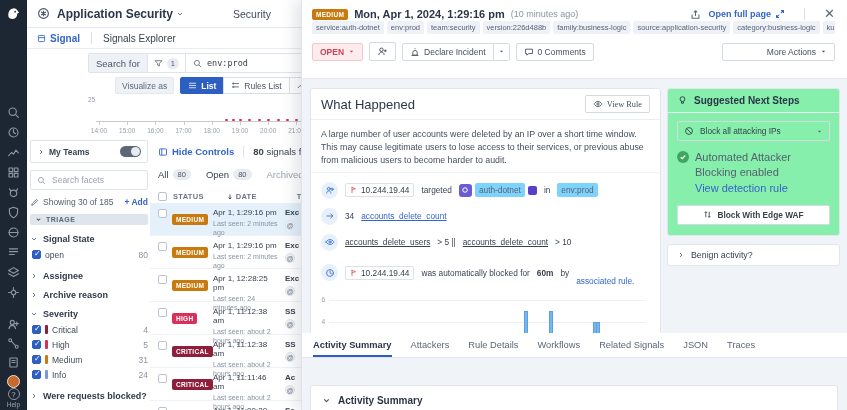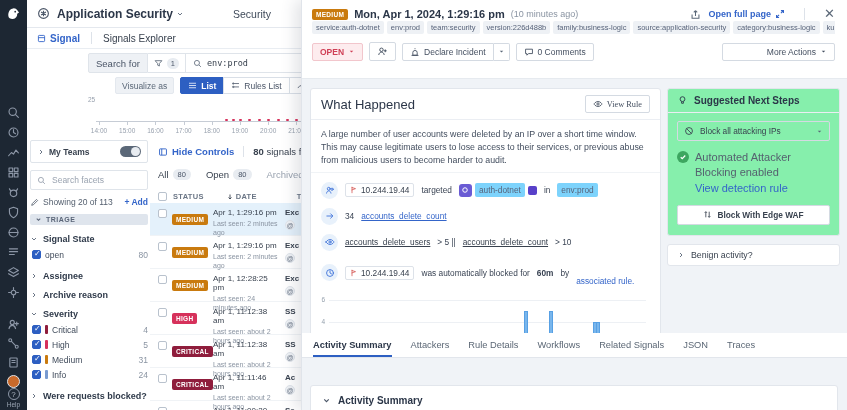--- a/index.html
+++ b/index.html
@@ -397,21 +397,21 @@
       <svg width="9" height="9" viewBox="0 0 16 16" fill="none" stroke="currentColor" stroke-width="1.6">
           <circle cx="7" cy="7" r="4.5"></circle>
           <path d="M10.5 10.5L14 14"></path>
         </svg>
       <input placeholder="Search facets" style="">
     </div>
     <div class="showrow">
       <svg width="9" height="9" viewBox="0 0 16 16" fill="none" stroke="currentColor" stroke-width="1.5">
           <path d="M3 13l1-3 7.5-7.5 2 2L6 12z"></path>
         </svg>
-      <span>Showing 20 of 113</span>
+      <span>Showing 30 of 185</span>
       <span class="addlink">+ Add</span>
     </div>
     <div class="groupbar">
       <svg width="7" height="7" viewBox="0 0 16 16" fill="none" stroke="currentColor" stroke-width="2.4">
           <path d="M4 6l4 4 4-4"></path>
         </svg>
       <span>TRIAGE</span>
     </div>
     <div id="facet-sections">
         <div class="fsec">

